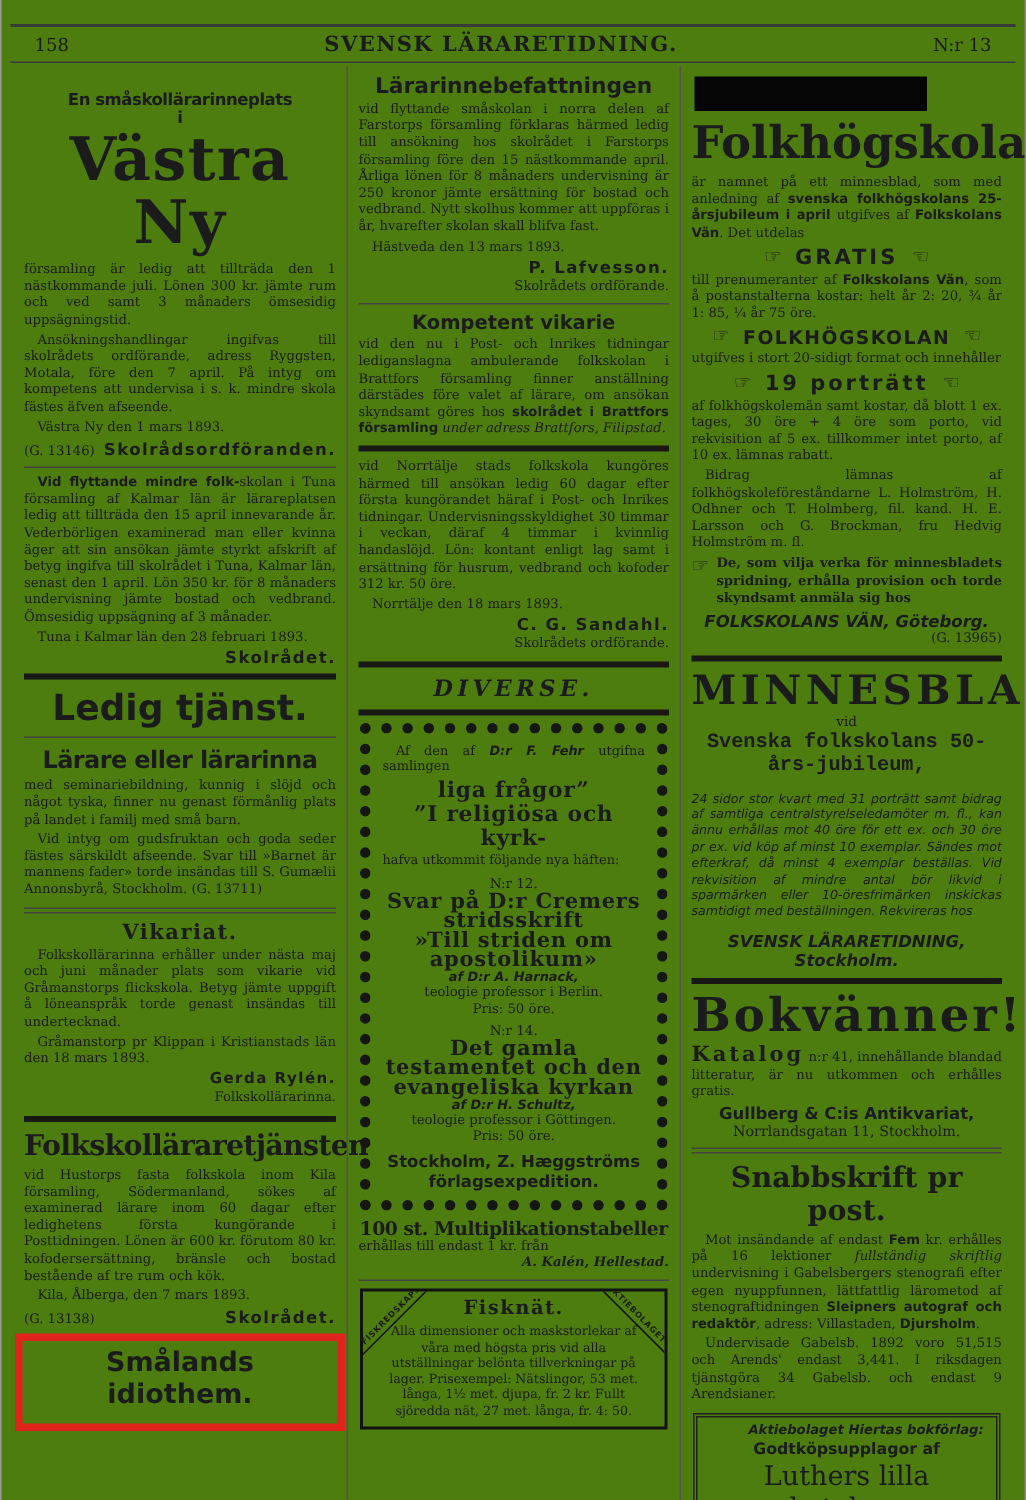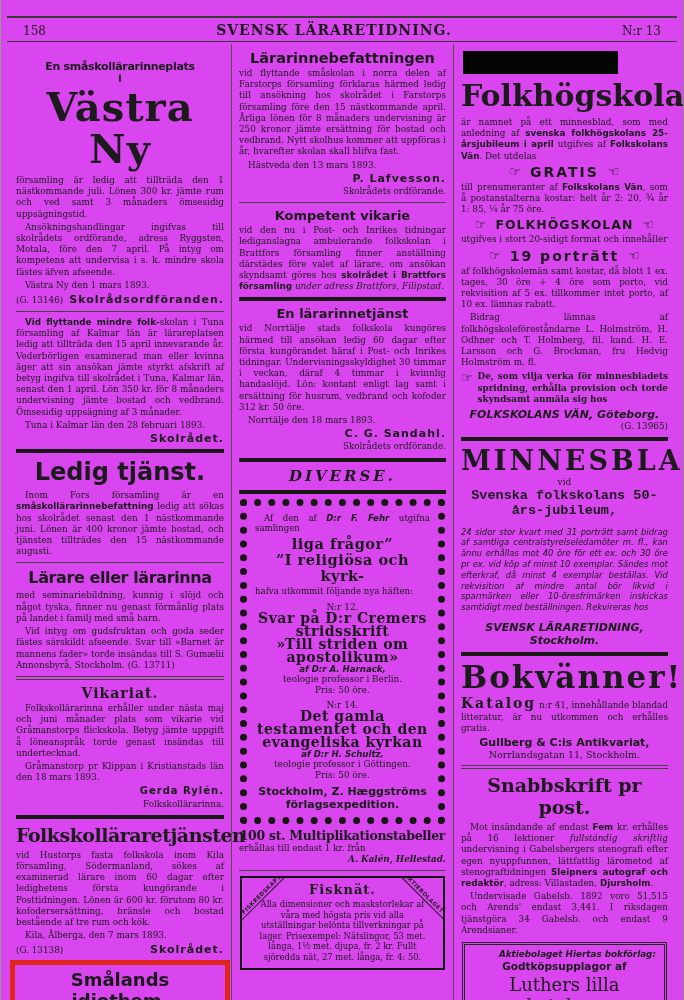--- a/index.html
+++ b/index.html
@@ -1,16 +1,16 @@
 <!DOCTYPE html>
 <html><head>
 <meta charset="utf-8">
 <style>
   html,body{margin:0;padding:0;background:#d8d8d4;}
-  .page{width:684px;height:1000px;margin:0 auto;background:#d946ef;color:#1b1b1b;
+  .page{width:684px;height:1000px;margin:0 auto;background:#4d7c0f;color:#1b1b1b;
         font-family:"DejaVu Serif",serif;position:relative;box-sizing:border-box;
         border-left:1px solid #9a9a94;border-right:1px solid #8a8a84;overflow:hidden;
         padding:4px 0 0;}
   .topline{border-top:2px solid #3a3a36;margin:12px 6px 0;}
   .masthead-row{display:flex;justify-content:space-between;align-items:baseline;
         padding:4px 16px 3px;margin:0 6px;border-bottom:1px solid #3a3a36;}
   .pageno{font-size:12px;}
   .masthead{font-size:14px;font-weight:bold;letter-spacing:1px;}
   .issue{font-size:12px;}
   .columns{display:flex;align-items:stretch;padding:2px 8px 0;}
@@ -120,21 +120,20 @@
       <div>
         <p class="bp ind"><span class="lead-sans">Vid flyttande mindre folk-</span><span>skolan i Tuna församling af Kalmar län är lärareplatsen ledig att tillträda den 15 april innevarande år. Vederbörligen examinerad man eller kvinna äger att sin ansökan jämte styrkt afskrift af betyg ingifva till skolrådet i Tuna, Kalmar län, senast den 1 april. Lön 350 kr. för 8 månaders undervisning jämte bostad och vedbrand. Ömsesidig uppsägning af 3 månader.</span></p>
         <p class="bp ind">Tuna i Kalmar län den 28 februari 1893.</p>
         <p class="bp r sig-big">Skolrådet.</p>
       </div>
 
       <hr class="div-thick">
 
       <div>
         <div class="h-ledig">Ledig tjänst.</div>
-        <p class="bp ind"><span>Inom Fors församling är en </span><span class="lead-sans">småskollärarinnebefattning</span><span> ledig att sökas hos skolrådet senast den 1 nästkommande juni. Lönen är 400 kronor jämte bostad, och tjänsten tillträdes den 15 nästkommande augusti.</span></p>
       </div>
 
       <hr class="div-thin">
 
       <div>
         <div class="h-larare">Lärare eller lärarinna</div>
         <p class="bp">med seminariebildning, kunnig i slöjd och något tyska, finner nu genast förmånlig plats på landet i familj med små barn.</p>
         <p class="bp ind"><span>Vid intyg om gudsfruktan och goda seder fästes särskildt afseende. Svar till »Barnet är mannens fader» torde insändas till S. Gumælii Annonsbyrå, Stockholm.</span> <span>(G. 13711)</span></p>
       </div>
 
@@ -178,21 +177,20 @@
       <hr class="div-thin">
 
       <div>
         <div class="h-m2">Kompetent vikarie</div>
         <p class="bp"><span>vid den nu i Post- och Inrikes tidningar lediganslagna ambulerande folkskolan i Brattfors församling finner anställning därstädes före valet af lärare, om ansökan skyndsamt göres hos </span><span class="lead-sans">skolrådet i Brattfors församling</span><span class="i"> under adress Brattfors, Filipstad.</span></p>
       </div>
 
       <hr class="div-thick">
 
       <div>
-        <div class="h-m2">En lärarinnetjänst</div>
         <p class="bp">vid Norrtälje stads folkskola kungöres härmed till ansökan ledig 60 dagar efter första kungörandet häraf i Post- och Inrikes tidningar. Undervisningsskyldighet 30 timmar i veckan, däraf 4 timmar i kvinnlig handaslöjd. Lön: kontant enligt lag samt i ersättning för husrum, vedbrand och kofoder 312 kr. 50 öre.</p>
         <p class="bp ind">Norrtälje den 18 mars 1893.</p>
         <p class="bp r sig-big" style="font-size:11px">C. G. Sandahl.</p>
         <p class="bp r">Skolrådets ordförande.</p>
       </div>
 
       <hr class="div-thick">
       <div class="h-diverse">DIVERSE.</div>
       <hr class="div-thick">
 

